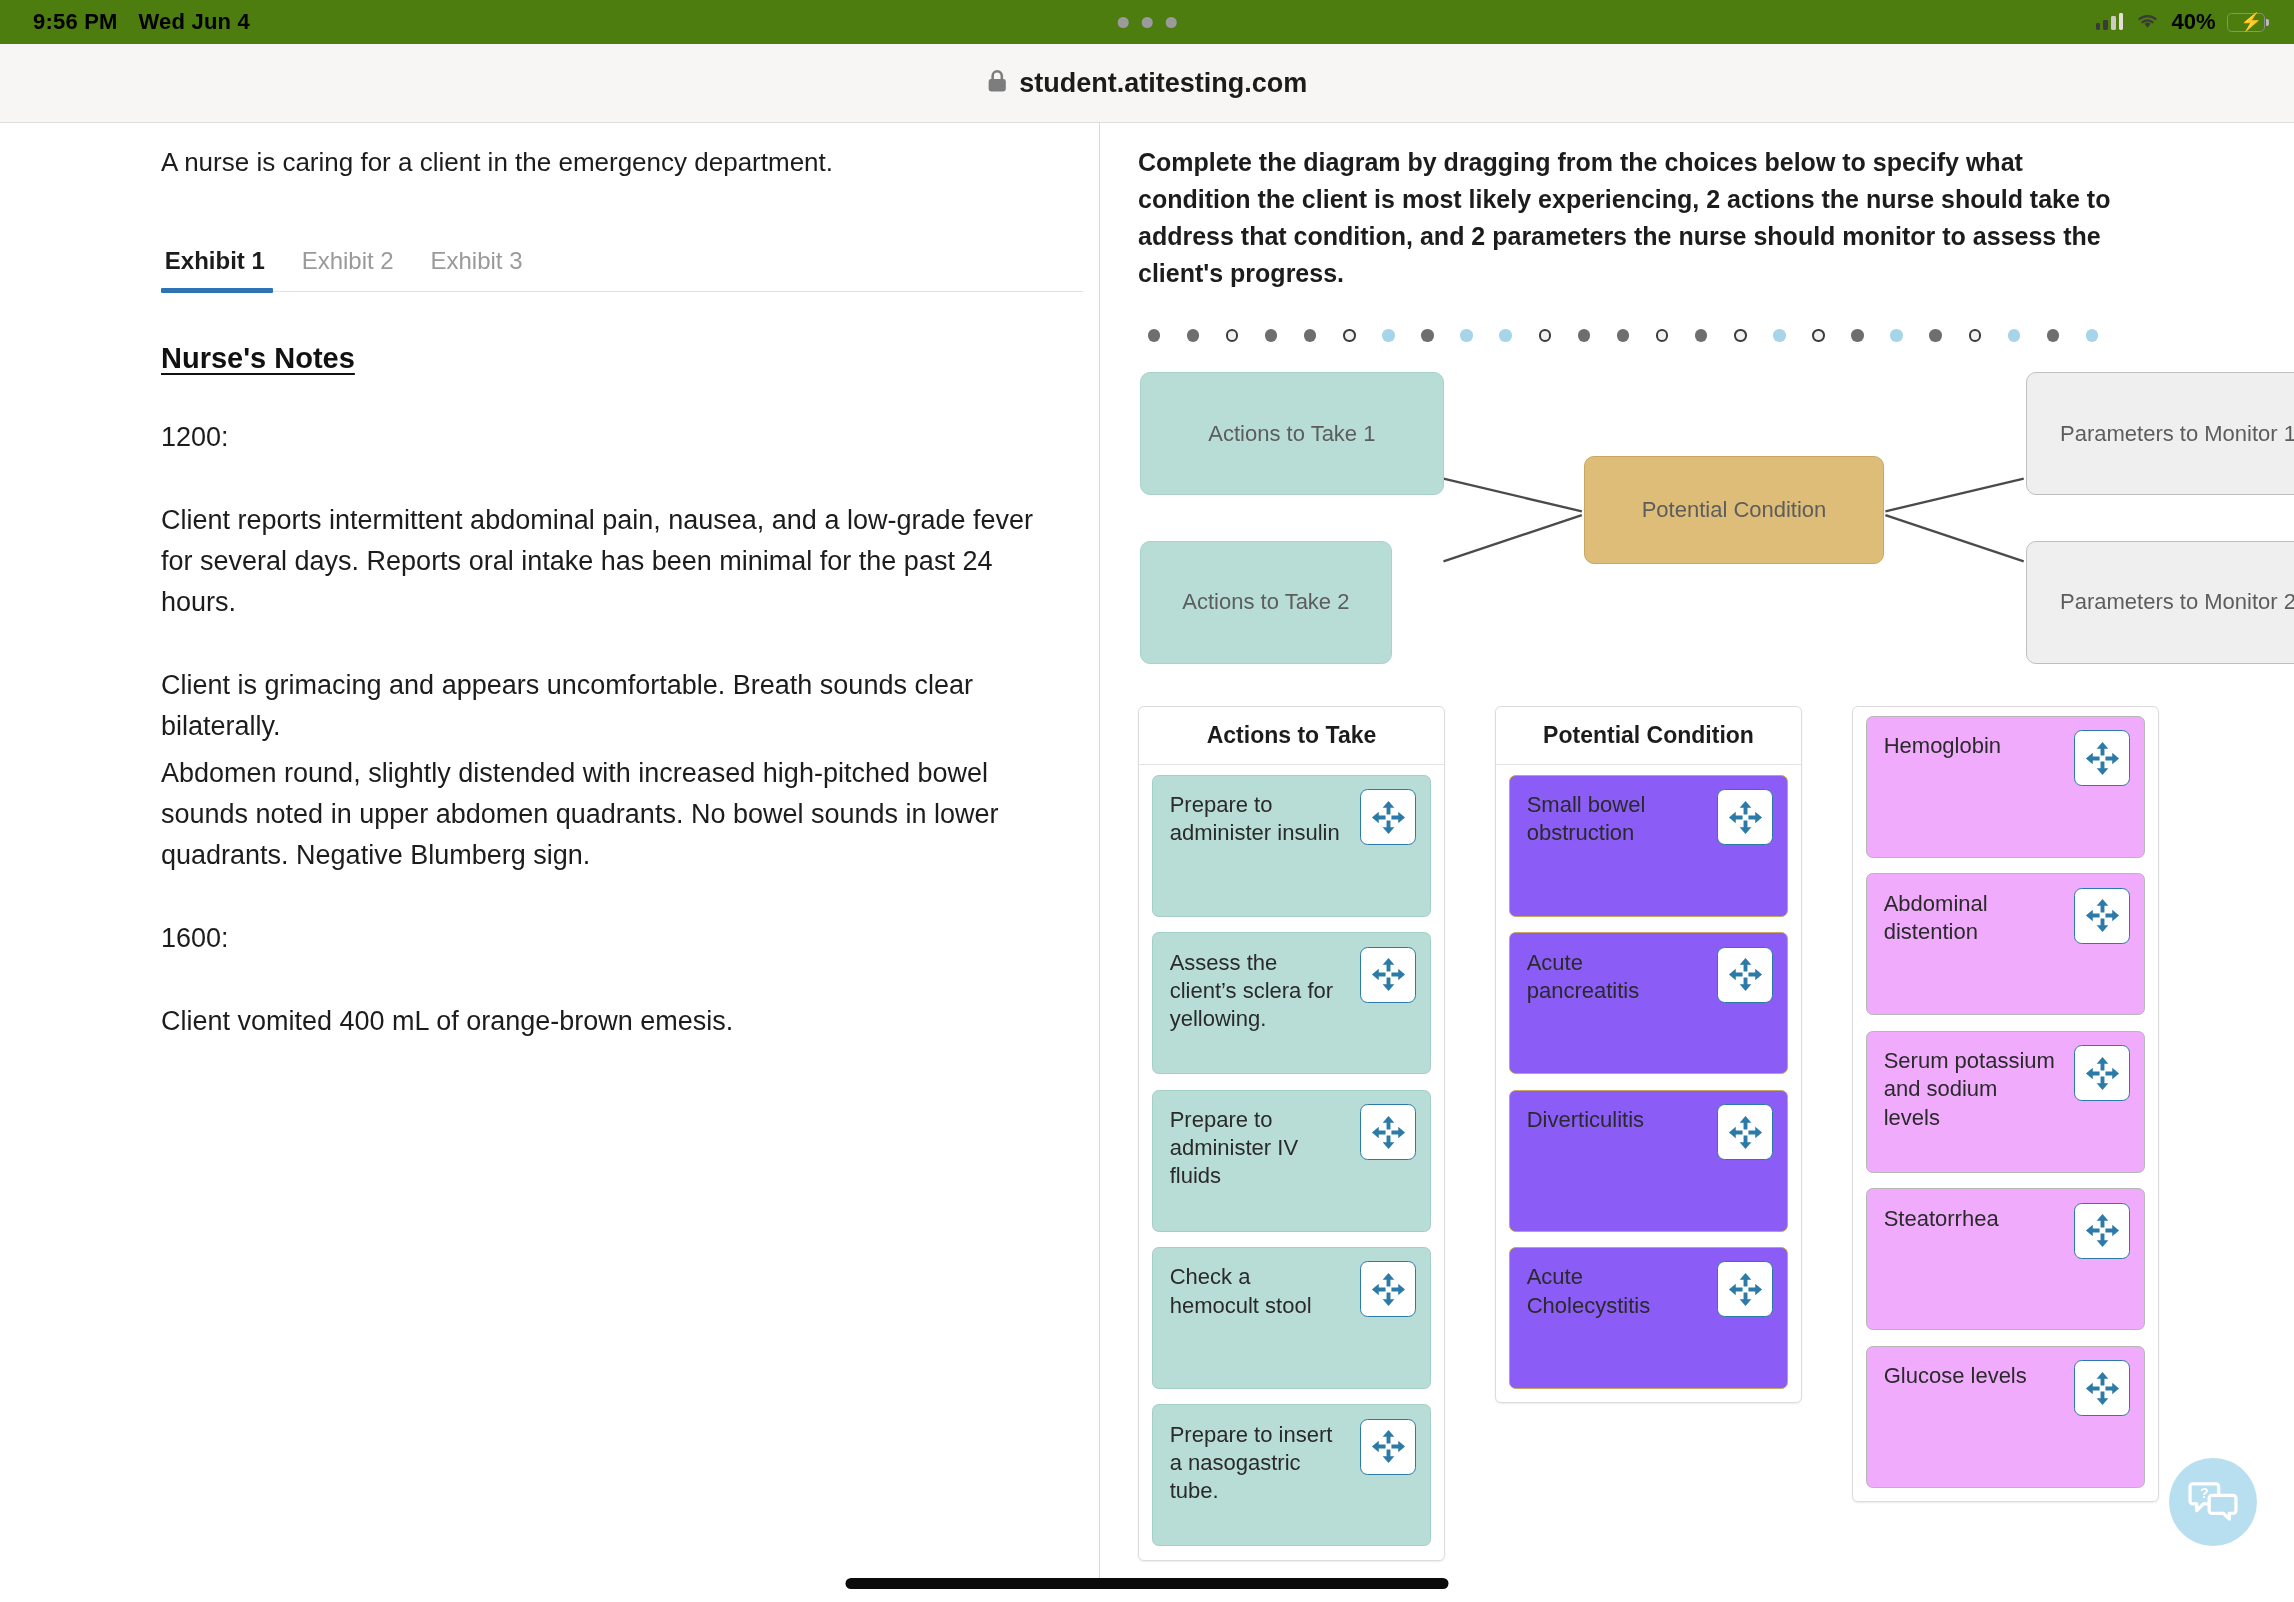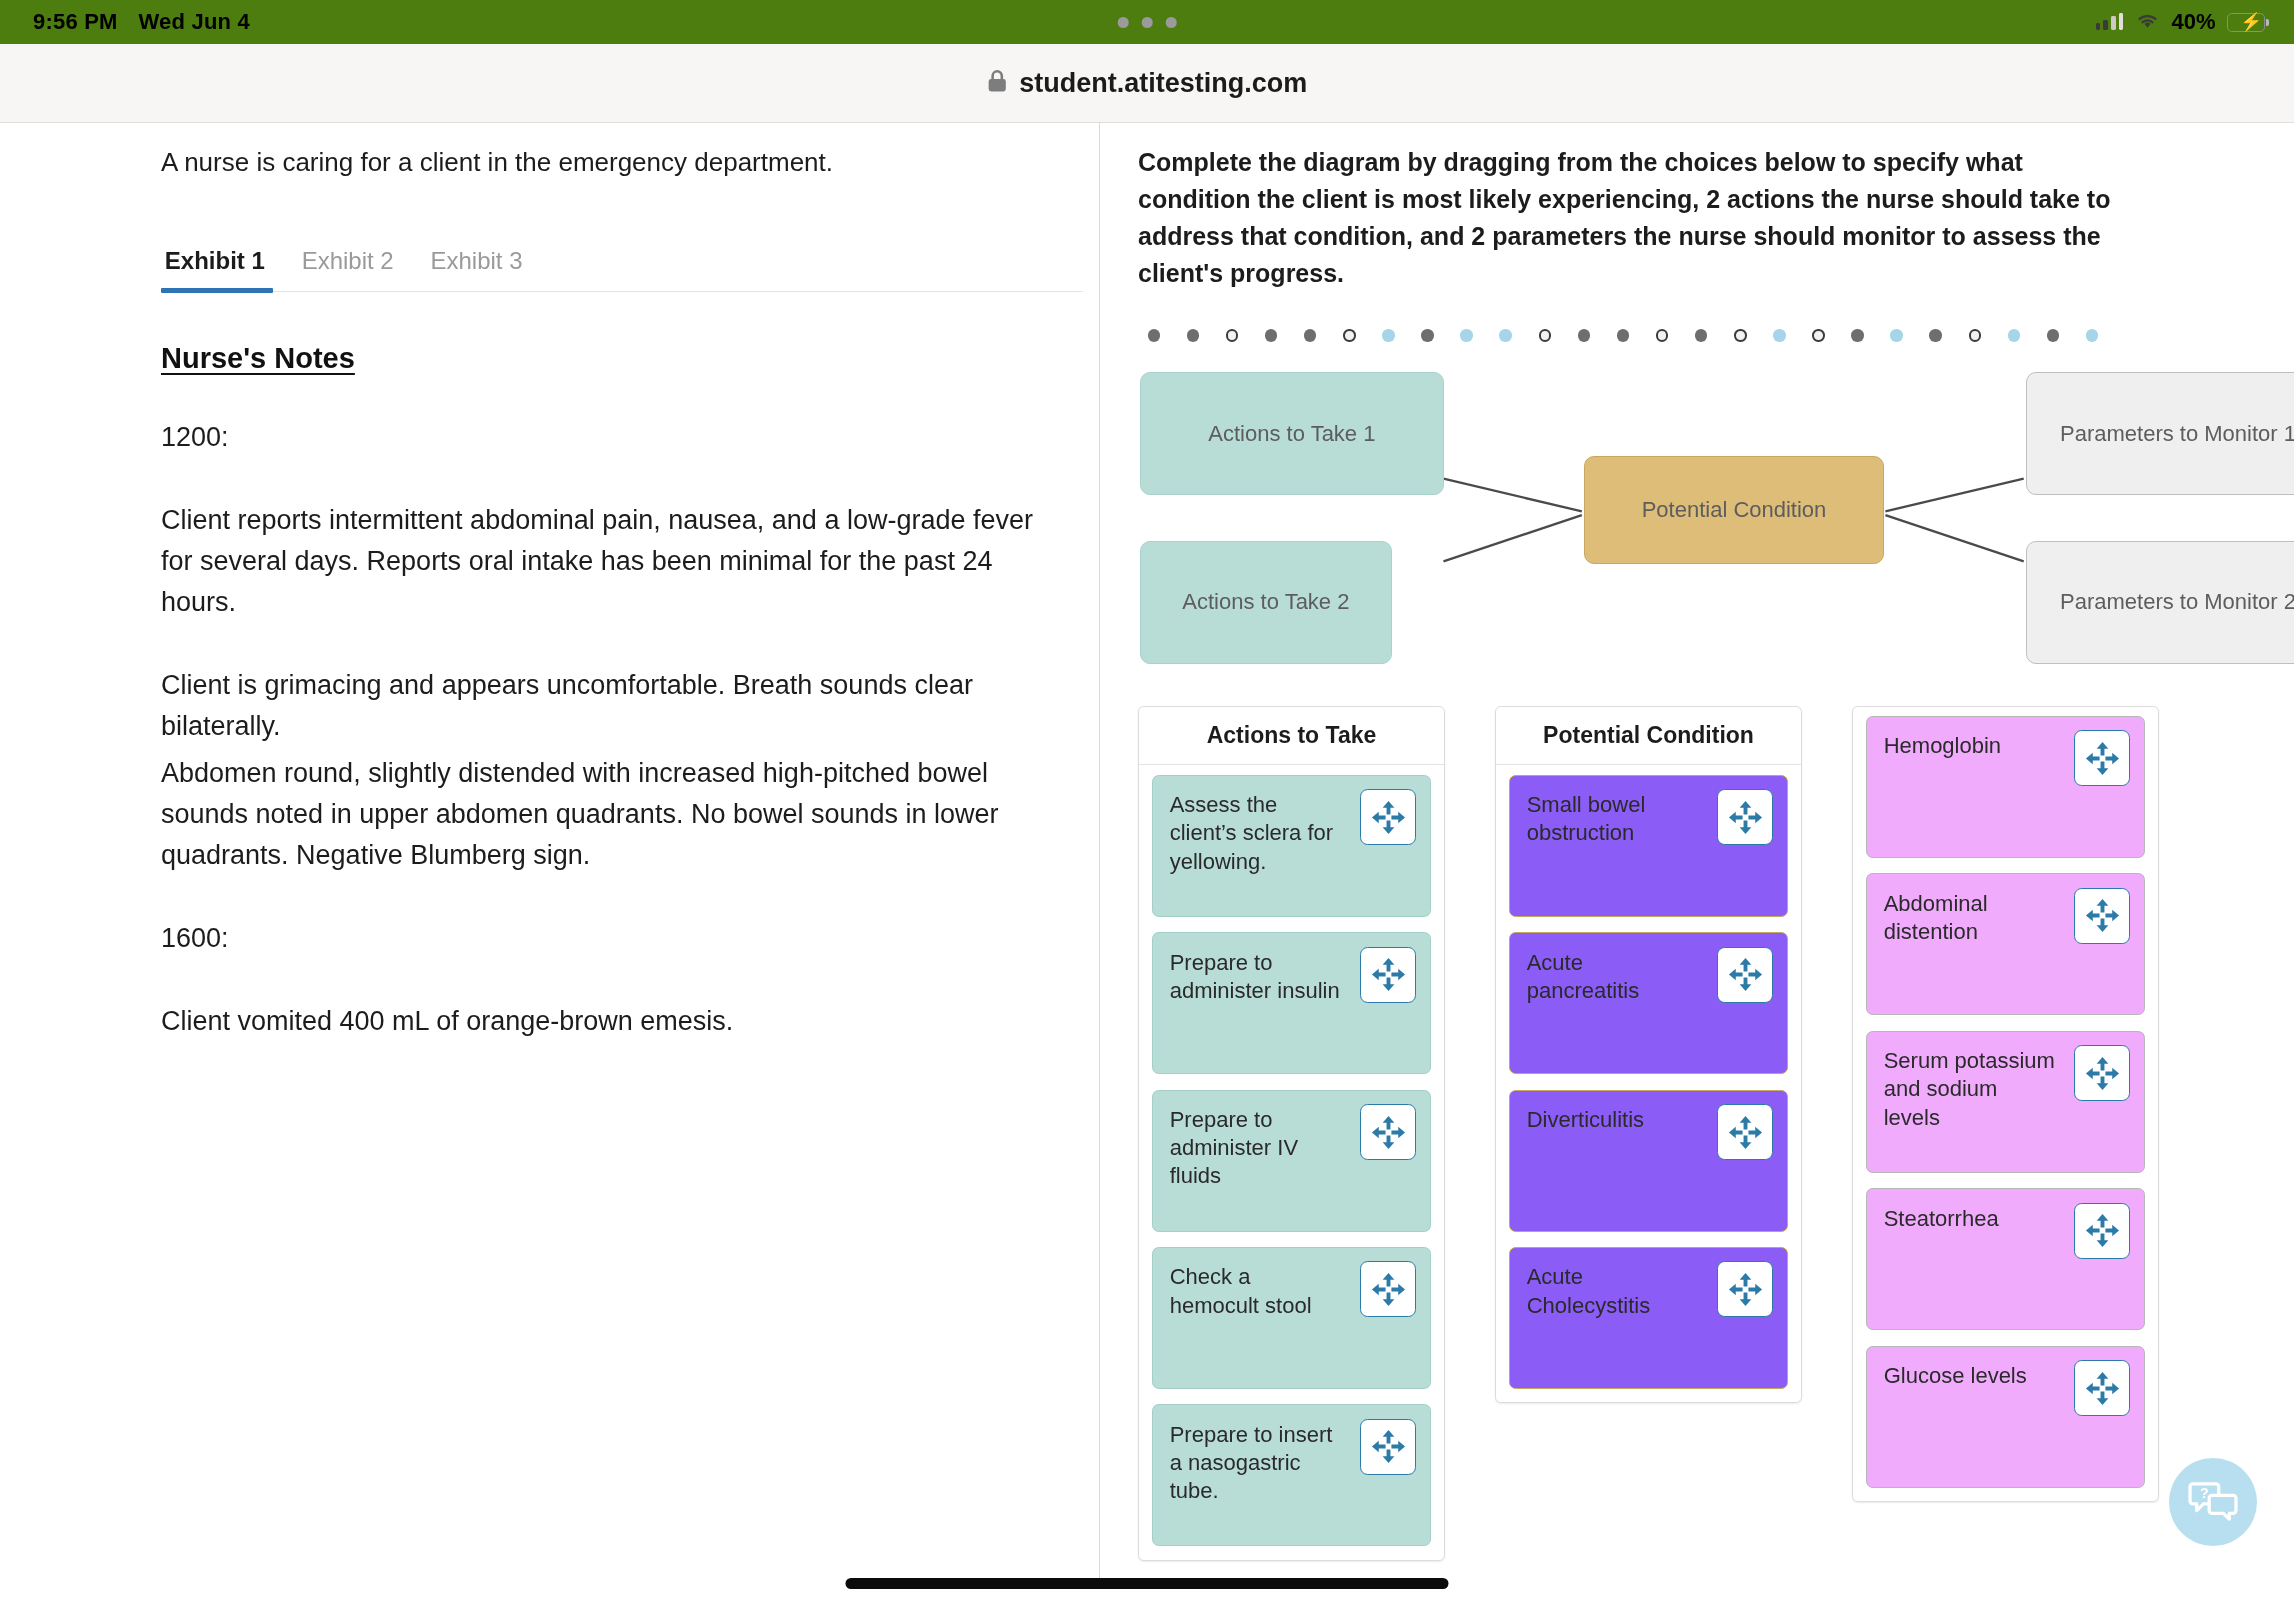--- a/index.html
+++ b/index.html
@@ -302,29 +302,29 @@
       <div class="dbox teal" id="db-a2">Actions to Take 2</div>
       <div class="dbox gold" id="db-pc">Potential Condition</div>
       <div class="dbox gray" id="db-p1">Parameters to Monitor 1</div>
       <div class="dbox gray" id="db-p2">Parameters to Monitor 2</div>
     </div>
 
     <div id="choices">
         <div class="choice-col">
           <div class="col-head">Actions to Take</div>
           <div class="col-body">
+            <div class="choice-card teal"><span>Prepare to administer insulin</span><div class="drag-handle">
+                <svg width="37" height="37" viewBox="0 0 38 38">
+                  <path d="M19 2l6 7h-4v7h-4V9h-4z" fill="#2b7aa8"></path>
+                  <path d="M19 36l-6-7h4v-7h4v7h4z" fill="#2b7aa8"></path>
+                  <path d="M2 19l7-6v4h7v4H9v4z" fill="#2b7aa8"></path>
+                  <path d="M36 19l-7 6v-4h-7v-4h7v-4z" fill="#2b7aa8"></path>
+                </svg>
+              </div></div>
             <div class="choice-card teal"><span>Assess the client’s sclera for yellowing.</span><div class="drag-handle">
-                <svg width="37" height="37" viewBox="0 0 38 38">
-                  <path d="M19 2l6 7h-4v7h-4V9h-4z" fill="#2b7aa8"></path>
-                  <path d="M19 36l-6-7h4v-7h4v7h4z" fill="#2b7aa8"></path>
-                  <path d="M2 19l7-6v4h7v4H9v4z" fill="#2b7aa8"></path>
-                  <path d="M36 19l-7 6v-4h-7v-4h7v-4z" fill="#2b7aa8"></path>
-                </svg>
-              </div></div>
-            <div class="choice-card teal"><span>Prepare to administer insulin</span><div class="drag-handle">
                 <svg width="37" height="37" viewBox="0 0 38 38">
                   <path d="M19 2l6 7h-4v7h-4V9h-4z" fill="#2b7aa8"></path>
                   <path d="M19 36l-6-7h4v-7h4v7h4z" fill="#2b7aa8"></path>
                   <path d="M2 19l7-6v4h7v4H9v4z" fill="#2b7aa8"></path>
                   <path d="M36 19l-7 6v-4h-7v-4h7v-4z" fill="#2b7aa8"></path>
                 </svg>
               </div></div>
             <div class="choice-card teal"><span>Prepare to administer IV fluids</span><div class="drag-handle">
                 <svg width="37" height="37" viewBox="0 0 38 38">
                   <path d="M19 2l6 7h-4v7h-4V9h-4z" fill="#2b7aa8"></path>

